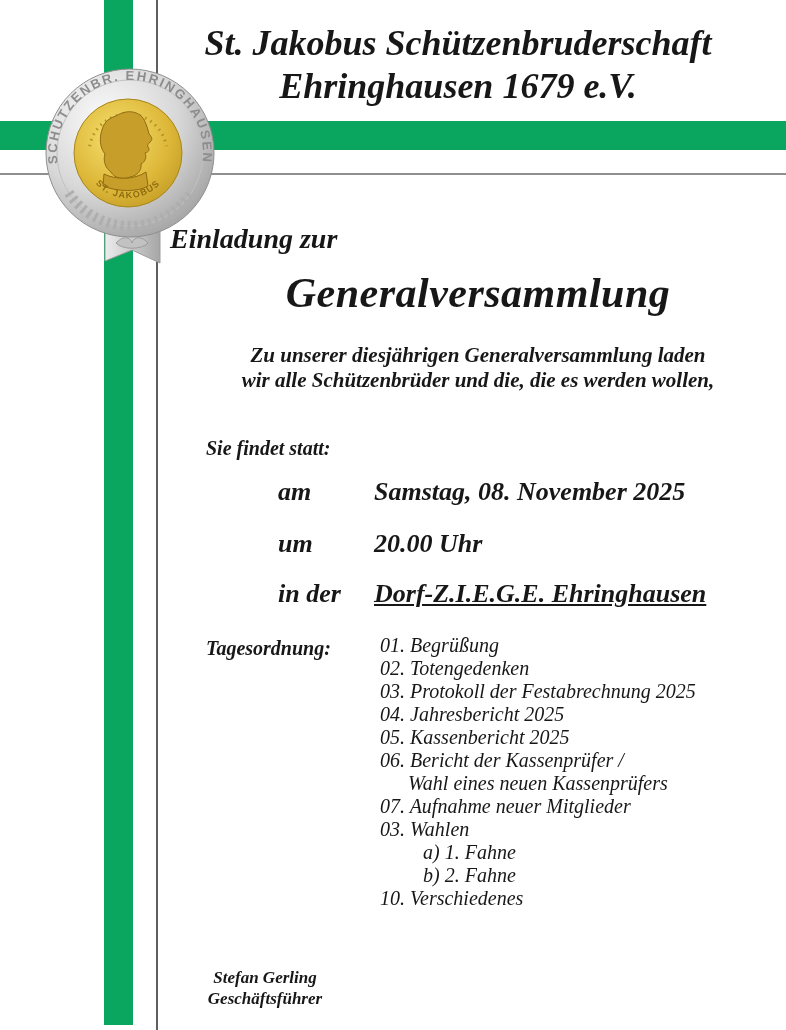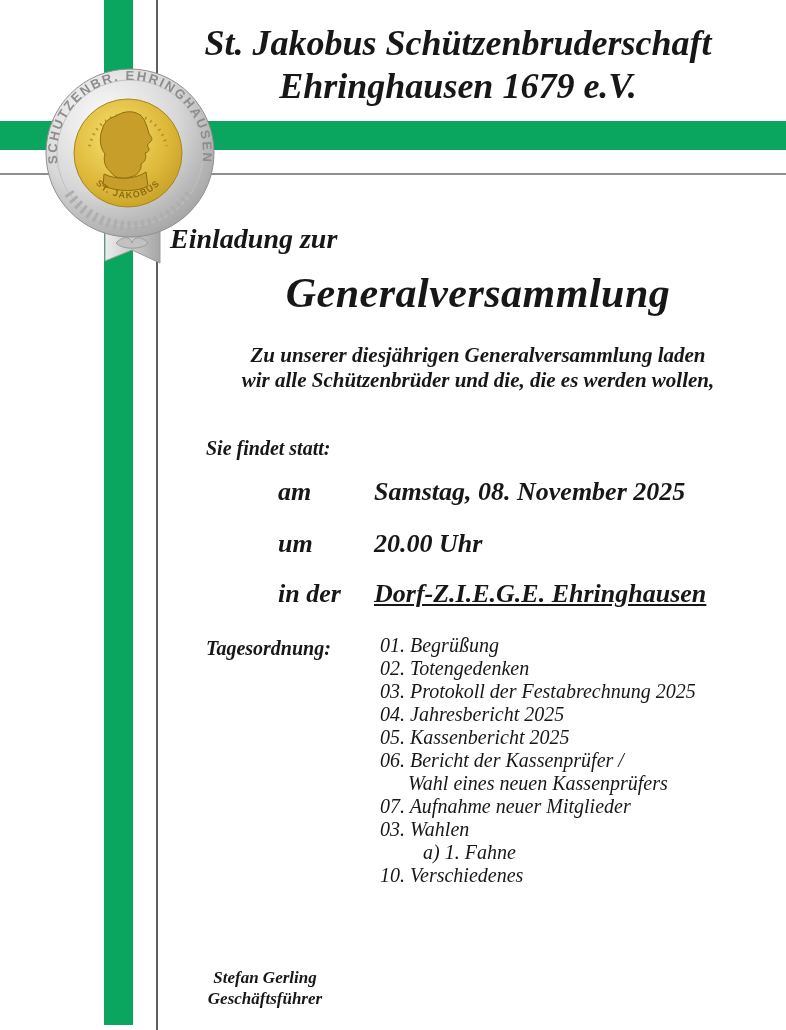--- a/index.html
+++ b/index.html
@@ -148,20 +148,21 @@
       <div class="agenda-line indent-0">06. Bericht der Kassenprüfer /</div>
 
       <div class="agenda-line indent-1">Wahl eines neuen Kassenprüfers</div>
 
       <div class="agenda-line indent-0">07. Aufnahme neuer Mitglieder</div>
 
       <div class="agenda-line indent-0">03. Wahlen</div>
 
       <div class="agenda-line indent-2">a) 1. Fahne</div>
 
+      <div class="agenda-line indent-2">b) 2. Fahne</div>
 
 
       <div class="agenda-line indent-0">10. Verschiedenes</div>
     </div>
 
   <div class="signature">
     <div>Stefan Gerling</div>
     <div>Geschäftsführer</div>
   </div>
 

